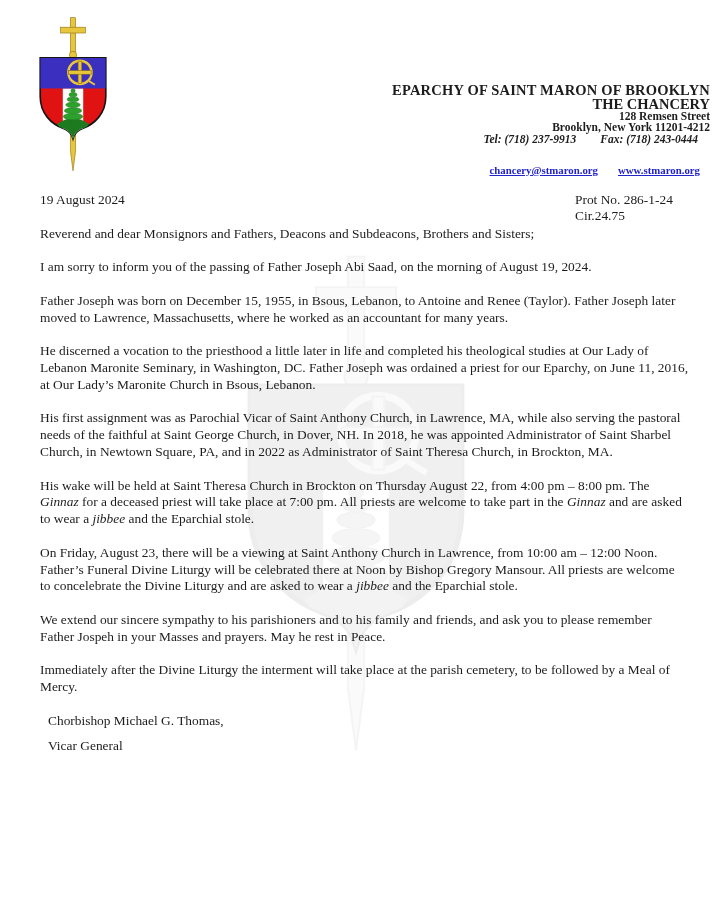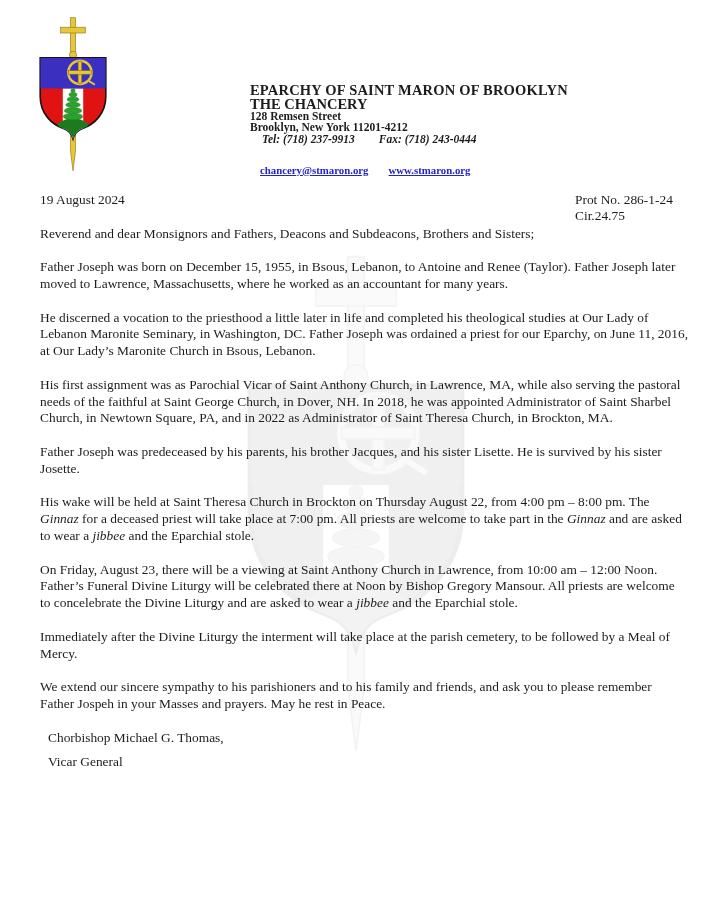--- a/index.html
+++ b/index.html
@@ -17,21 +17,21 @@
     opacity:0.07;filter:grayscale(1);pointer-events:none;}
   .f-blue{fill:var(--c-blue);}
   .f-gold{fill:var(--c-gold);stroke:var(--c-gold-dark);stroke-width:0.8;}
   .f-green{fill:var(--c-green);stroke:var(--c-green-dark);stroke-width:0.6;}
   .f-green-dark{fill:var(--c-green-dark);}
   .f-white{fill:#ffffff;}
   .shield-outline{fill:var(--c-red);stroke:var(--c-outline);stroke-width:2.2;}
   .ring{fill:none;stroke:var(--c-gold);stroke-width:3.2;}
   .tick{stroke:var(--c-gold);stroke-width:2.5;fill:none;}
   
-  .header{position:absolute;left:250px;top:83px;width:460px;text-align:left;z-index:2;}
+  .header{position:absolute;left:250px;top:83px;width:460px;text-align:right;z-index:2;}
   .org{font-size:14.5px;font-weight:bold;letter-spacing:.2px;line-height:14px;}
   .dept{font-size:14.5px;font-weight:bold;line-height:14px;}
   .addr{font-size:11.5px;font-weight:bold;line-height:11.3px;}
   .phones span{display:inline-block;margin:0 12px;font-style:italic;}
   .links{font-size:10.8px;font-weight:bold;margin-top:19px;}
   .links .link{color:var(--c-link);text-decoration:underline;margin:0 10px;cursor:pointer;}
   
   .body-block{position:absolute;left:40px;top:192px;width:648px;z-index:2;
     font-size:13.4px;line-height:16.8px;}
   .meta-row{position:relative;height:33.6px;margin-bottom:0;}
@@ -111,26 +111,26 @@
   <div class="body-block">
     <div class="meta-row">
       <span class="date">19 August 2024</span>
       <span class="prot-block">
         <div>Prot No. 286-1-24</div>
         <div>Cir.24.75</div>
       </span>
     </div>
     <p>Reverend and dear Monsignors and Fathers, Deacons and Subdeacons, Brothers and Sisters;</p>
     <div id="paragraphs">
+        <p><span>I am sorry to inform you of the passing of Father Joseph Abi Saad, on the morning of August 19, 2024.</span></p>
         <p><span>Father Joseph was born on December 15, 1955, in Bsous, Lebanon, to Antoine and Renee (Taylor). Father Joseph later moved to Lawrence, Massachusetts, where he worked as an accountant for many years.</span></p>
         <p><span>He discerned a vocation to the priesthood a little later in life and completed his theological studies at Our Lady of Lebanon Maronite Seminary, in Washington, DC. Father Joseph was ordained a priest for our Eparchy, on June 11, 2016, at Our Lady’s Maronite Church in Bsous, Lebanon.</span></p>
         <p><span>His first assignment was as Parochial Vicar of Saint Anthony Church, in Lawrence, MA, while also serving the pastoral needs of the faithful at Saint George Church, in Dover, NH. In 2018, he was appointed Administrator of Saint Sharbel Church, in Newtown Square, PA, and in 2022 as Administrator of Saint Theresa Church, in Brockton, MA.</span></p>
-        <p><span>Father Joseph was predeceased by his parents, his brother Jacques, and his sister Lisette. He is survived by his sister Josette.</span></p>
         <p><span>His wake will be held at Saint Theresa Church in Brockton on Thursday August 22, from 4:00 pm – 8:00 pm. The </span><i>Ginnaz</i><span> for a deceased priest will take place at 7:00 pm. All priests are welcome to take part in the </span><i>Ginnaz</i><span> and are asked to wear a </span><i>jibbee</i><span> and the Eparchial stole.</span></p>
         <p><span>On Friday, August 23, there will be a viewing at Saint Anthony Church in Lawrence, from 10:00 am – 12:00 Noon. Father’s Funeral Divine Liturgy will be celebrated there at Noon by Bishop Gregory Mansour. All priests are welcome to concelebrate the Divine Liturgy and are asked to wear a </span><i>jibbee</i><span> and the Eparchial stole.</span></p>
+        <p><span>We extend our sincere sympathy to his parishioners and to his family and friends, and ask you to please remember Father Jospeh in your Masses and prayers. May he rest in Peace.</span></p>
         <p><span>Immediately after the Divine Liturgy the interment will take place at the parish cemetery, to be followed by a Meal of Mercy.</span></p>
-        <p><span>We extend our sincere sympathy to his parishioners and to his family and friends, and ask you to please remember Father Jospeh in your Masses and prayers. May he rest in Peace.</span></p>
       </div>
     <p class="sig">Chorbishop Michael G. Thomas,</p>
     <p class="sig">Vicar General</p>
   </div>
 
 </div>
 
 </body></html>

